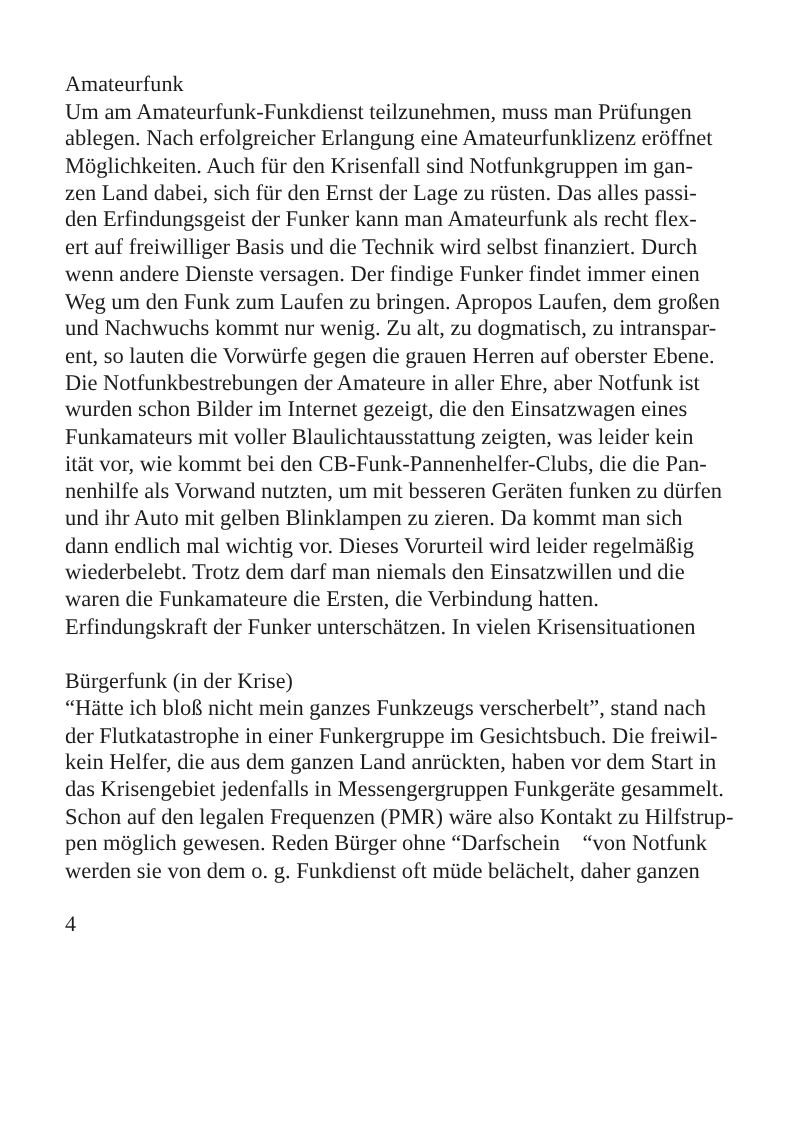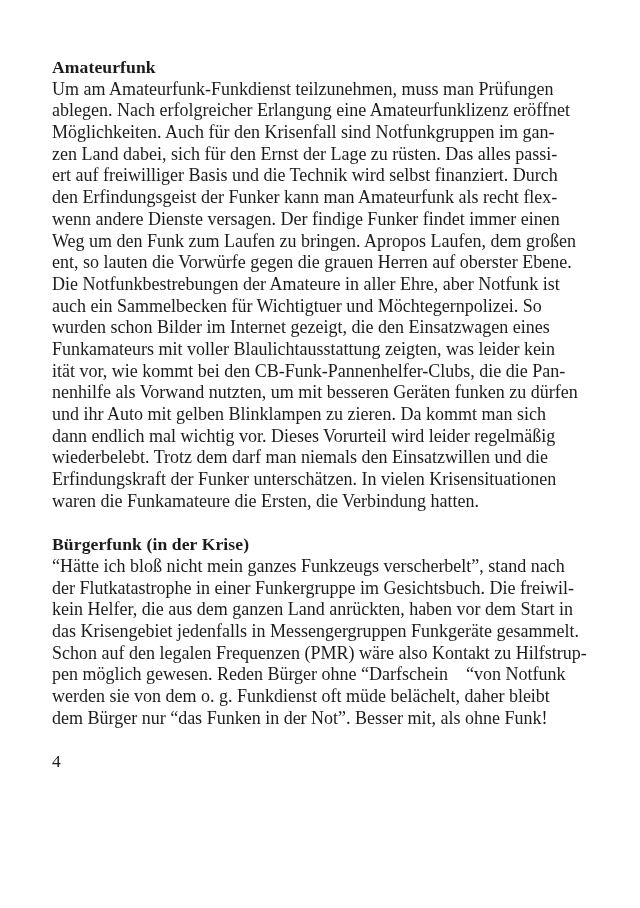--- a/index.html
+++ b/index.html
@@ -22,21 +22,21 @@
     background: #ffffff;
   }
   .section {
     margin: 0 0 21.7px 0;
   }
   .heading {
     margin: 0;
     padding: 0;
     font-size: 17.6px;
     line-height: 21.7px;
-    font-weight: bold;
+    font-weight: normal;
     letter-spacing: 0.1px;
     white-space: pre;
   }
   .para .line {
     font-size: 18px;
     line-height: 21.7px;
     height: 21.7px;
     white-space: pre;
   }
   .page-number {
@@ -50,48 +50,47 @@
 
 <div class="page">
 
   <div class="section">
     <h2 class="heading">Amateurfunk</h2>
     <div class="para">
         <div class="line">Um am Amateurfunk-Funkdienst teilzunehmen, muss man Prüfungen</div>
         <div class="line">ablegen. Nach erfolgreicher Erlangung eine Amateurfunklizenz eröffnet</div>
         <div class="line">Möglichkeiten. Auch für den Krisenfall sind Notfunkgruppen im gan-</div>
         <div class="line">zen Land dabei, sich für den Ernst der Lage zu rüsten. Das alles passi-</div>
+        <div class="line">den Erfindungsgeist der Funker kann man Amateurfunk als recht flex-</div>
         <div class="line">ert auf freiwilliger Basis und die Technik wird selbst finanziert. Durch</div>
-        <div class="line">den Erfindungsgeist der Funker kann man Amateurfunk als recht flex-</div>
         <div class="line">wenn andere Dienste versagen. Der findige Funker findet immer einen</div>
         <div class="line">Weg um den Funk zum Laufen zu bringen. Apropos Laufen, dem großen</div>
+        <div class="line">und Nachwuchs kommt nur wenig. Zu alt, zu dogmatisch, zu intranspar-</div>
         <div class="line">ent, so lauten die Vorwürfe gegen die grauen Herren auf oberster Ebene.</div>
         <div class="line">Die Notfunkbestrebungen der Amateure in aller Ehre, aber Notfunk ist</div>
-        <div class="line">auch ein Sammelbecken für Wichtigtuer und Möchtegernpolizei. So</div>
         <div class="line">wurden schon Bilder im Internet gezeigt, die den Einsatzwagen eines</div>
         <div class="line">Funkamateurs mit voller Blaulichtausstattung zeigten, was leider kein</div>
         <div class="line">ität vor, wie kommt bei den CB-Funk-Pannenhelfer-Clubs, die die Pan-</div>
         <div class="line">nenhilfe als Vorwand nutzten, um mit besseren Geräten funken zu dürfen</div>
         <div class="line">und ihr Auto mit gelben Blinklampen zu zieren. Da kommt man sich</div>
         <div class="line">dann endlich mal wichtig vor. Dieses Vorurteil wird leider regelmäßig</div>
         <div class="line">wiederbelebt. Trotz dem darf man niemals den Einsatzwillen und die</div>
+        <div class="line">waren die Funkamateure die Ersten, die Verbindung hatten.</div>
         <div class="line">Erfindungskraft der Funker unterschätzen. In vielen Krisensituationen</div>
-        <div class="line">waren die Funkamateure die Ersten, die Verbindung hatten.</div>
       </div>
   </div>
 
   <div class="section">
     <h2 class="heading">Bürgerfunk (in der Krise)</h2>
     <div class="para">
         <div class="line">“Hätte ich bloß nicht mein ganzes Funkzeugs verscherbelt”, stand nach</div>
         <div class="line">der Flutkatastrophe in einer Funkergruppe im Gesichtsbuch. Die freiwil-</div>
         <div class="line">kein Helfer, die aus dem ganzen Land anrückten, haben vor dem Start in</div>
         <div class="line">das Krisengebiet jedenfalls in Messengergruppen Funkgeräte gesammelt.</div>
         <div class="line">Schon auf den legalen Frequenzen (PMR) wäre also Kontakt zu Hilfstrup-</div>
         <div class="line">pen möglich gewesen. Reden Bürger ohne “Darfschein    “von Notfunk</div>
-        <div class="line">werden sie von dem o. g. Funkdienst oft müde belächelt, daher bleibt</div>
-        <div class="line">dem Bürger nur “das Funken in der Not”. Besser mit, als ohne Funk!</div>
+        <div class="line">werden sie von dem o. g. Funkdienst oft müde belächelt, daher ganzen</div>
       </div>
   </div>
 
   <div class="page-number">4</div>
 
 </div>
 
 </body></html>

